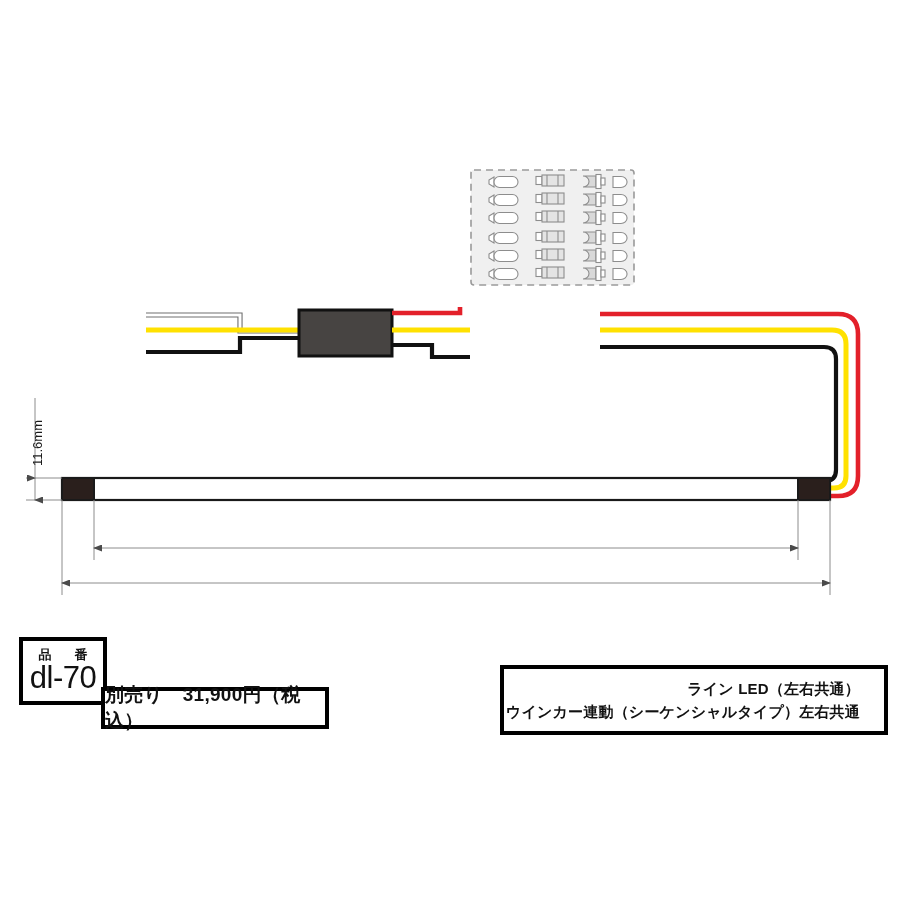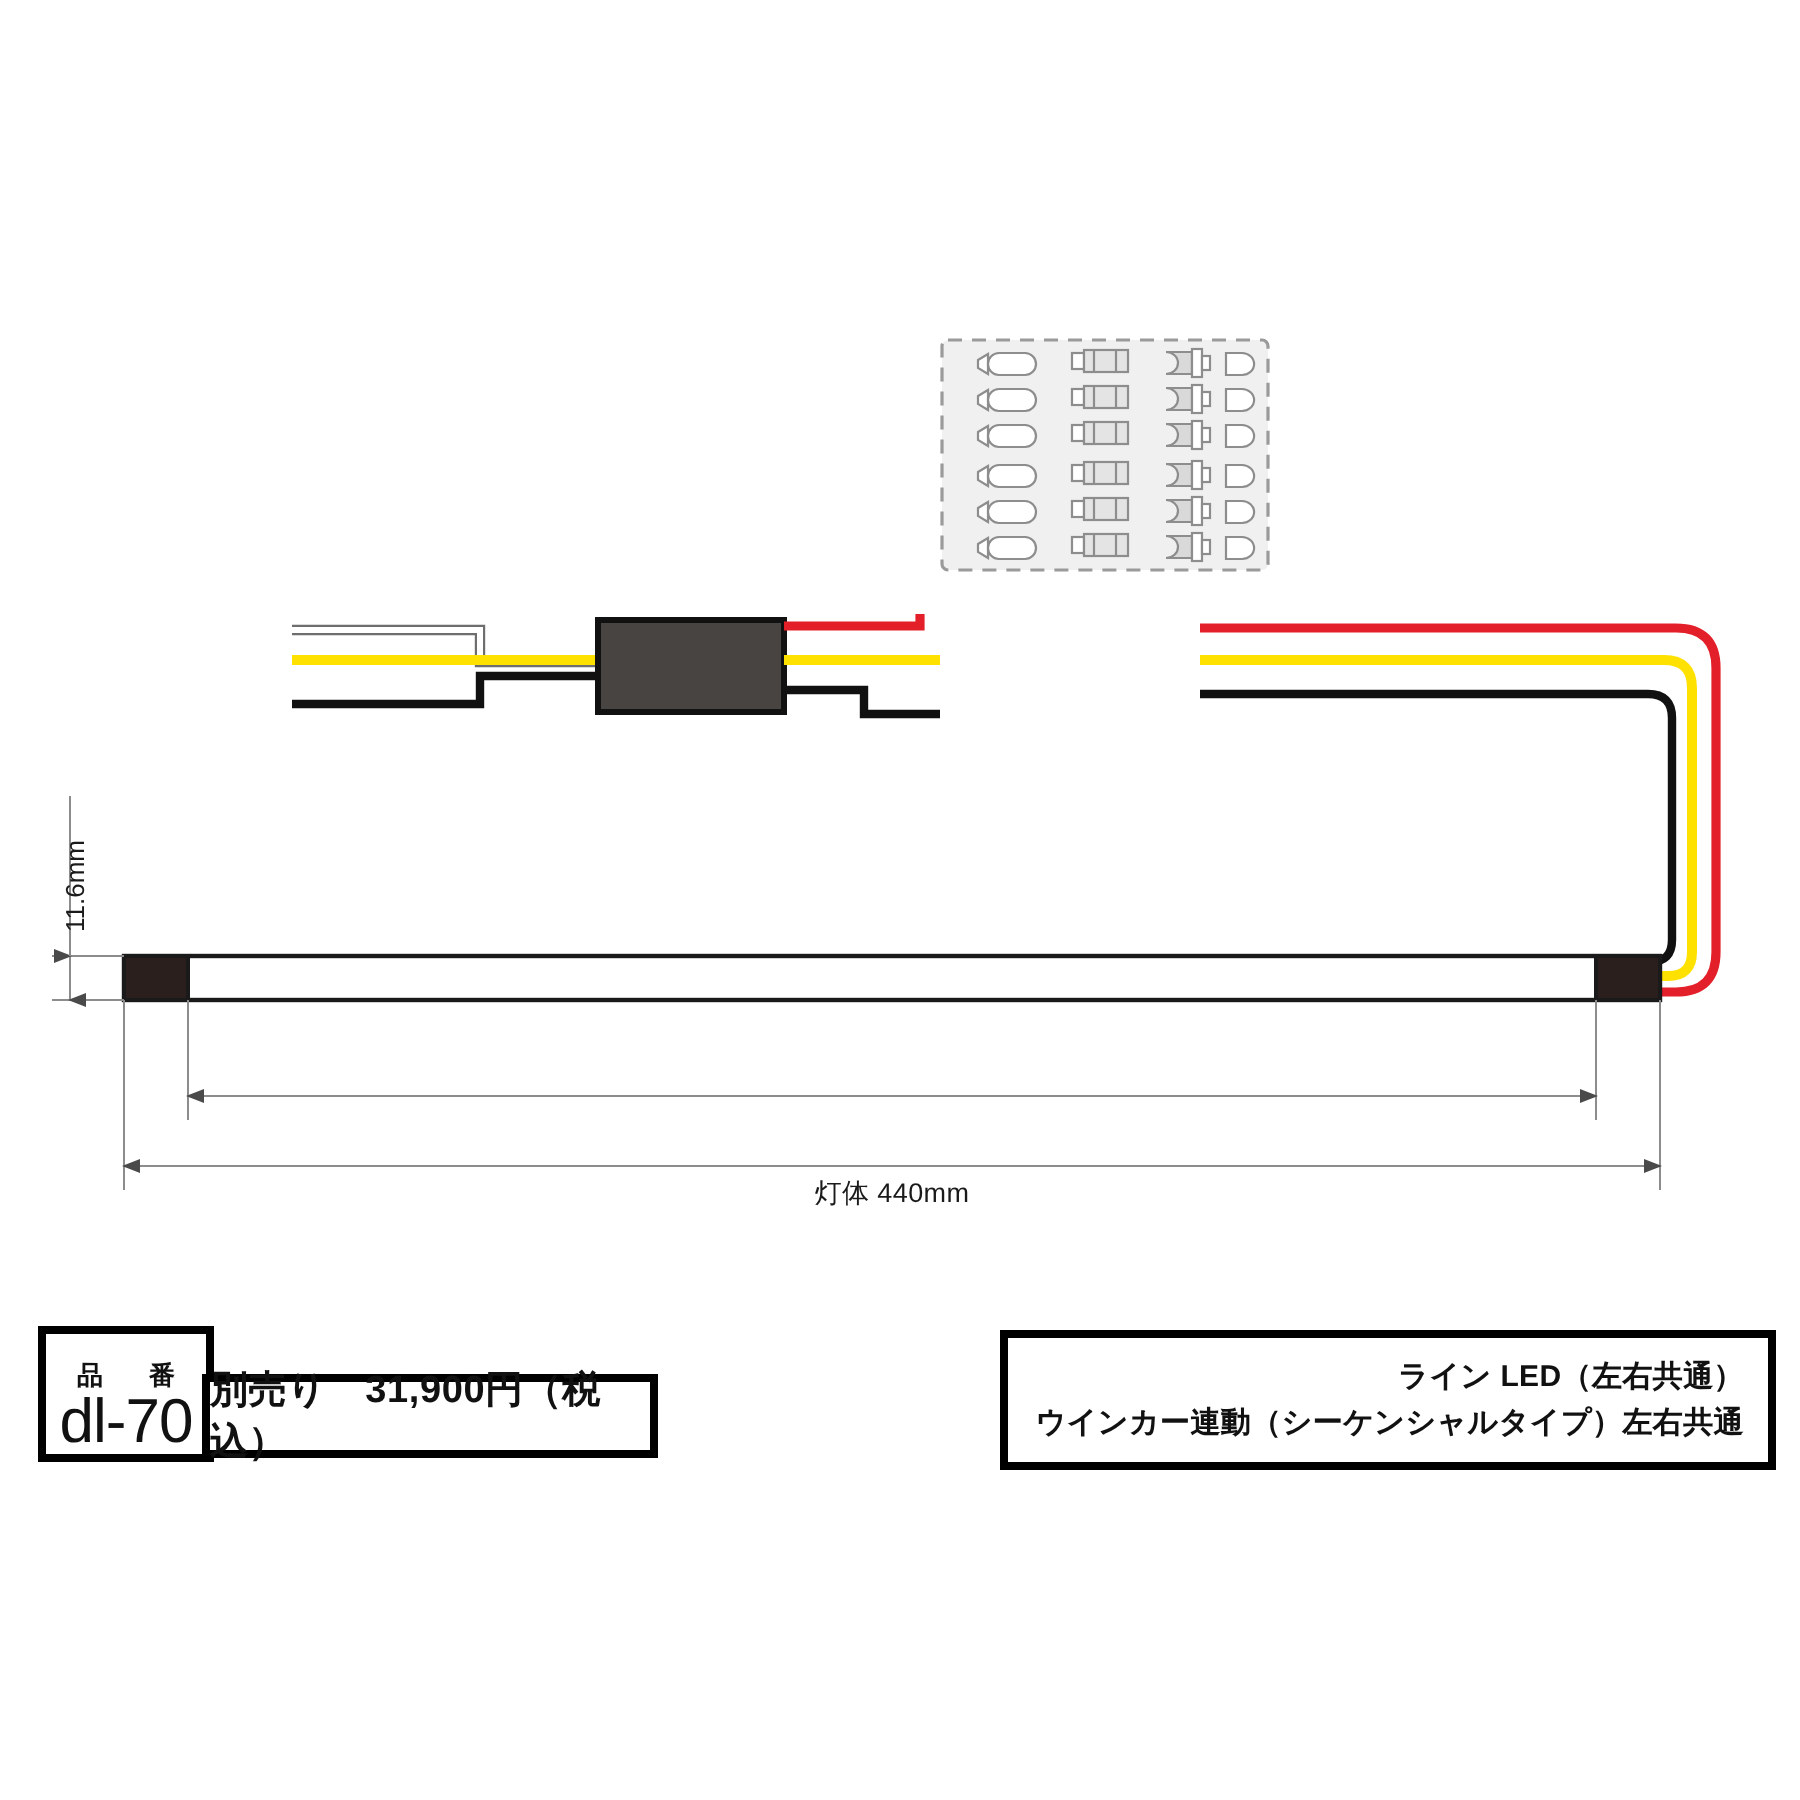--- a/index.html
+++ b/index.html
@@ -45,27 +45,27 @@
   }
   
   .box {
     position: absolute;
     background: #ffffff;
     border: 4px solid #000000;
     box-sizing: border-box;
   }
   #partnum-box {
     left: 19px;
-    top: 663px;
+    top: 637px;
     width: 88px;
     height: 68px;
     display: flex;
     flex-direction: column;
     align-items: center;
-    justify-content: flex-end;
+    justify-content: center;
   }
   #partnum-caption {
     font-size: 13px;
     font-weight: 700;
     letter-spacing: 5px;
     text-indent: 5px;
     line-height: 1;
     color: #111;
   }
   #partnum-value {
@@ -93,21 +93,21 @@
   }
   #desc-box {
     left: 500px;
     top: 665px;
     width: 388px;
     height: 70px;
     display: flex;
     flex-direction: column;
     align-items: flex-end;
     justify-content: center;
-    padding-right: 12px;
+    padding-right: 24px;
   }
   .desc-line {
     font-size: 15px;
     font-weight: 700;
     color: #111;
     line-height: 1.55;
     letter-spacing: 0.2px;
   }
 </style>
 </head>
@@ -301,21 +301,20 @@
     <g stroke="#8c8c8c">
       <line x1="62" y1="500" x2="62" y2="595" stroke-width="1"></line>
       <line x1="830" y1="500" x2="830" y2="595" stroke-width="1"></line>
       <line x1="62" y1="583" x2="830" y2="583" stroke-width="1" marker-start="url(#arrL)" marker-end="url(#arrR)"></line>
     </g>
   </svg>
 
   <div class="lbl vdim-label" style="left:30px; top:466px;">11.6mm</div>
 
 
-  <div class="lbl dim-label" style="left:0; top:588px; width:892px; text-align:center;">灯体 440mm</div>
 
   <div class="box" id="partnum-box">
     <div id="partnum-caption">品　番</div>
     <div id="partnum-value">dl-70</div>
   </div>
 
   <div class="box" id="price-box">
     <div id="price-text">別売り　31,900円（税込）</div>
   </div>
 

